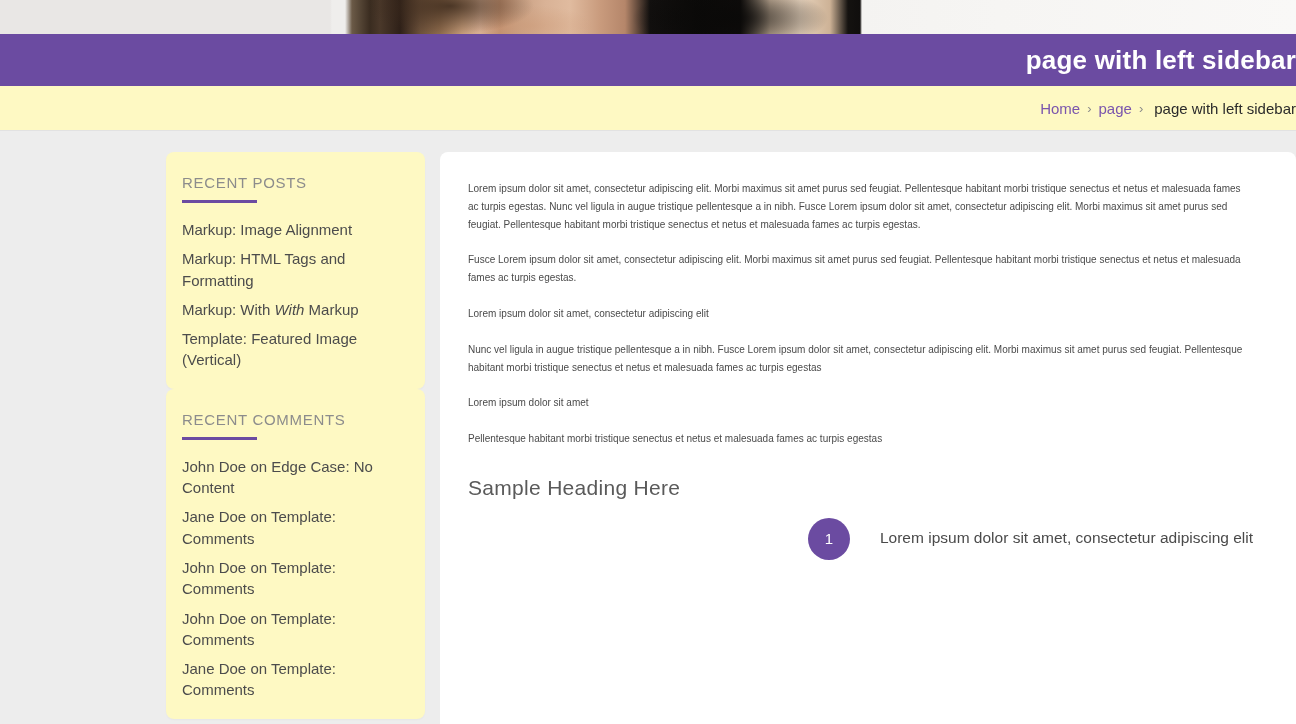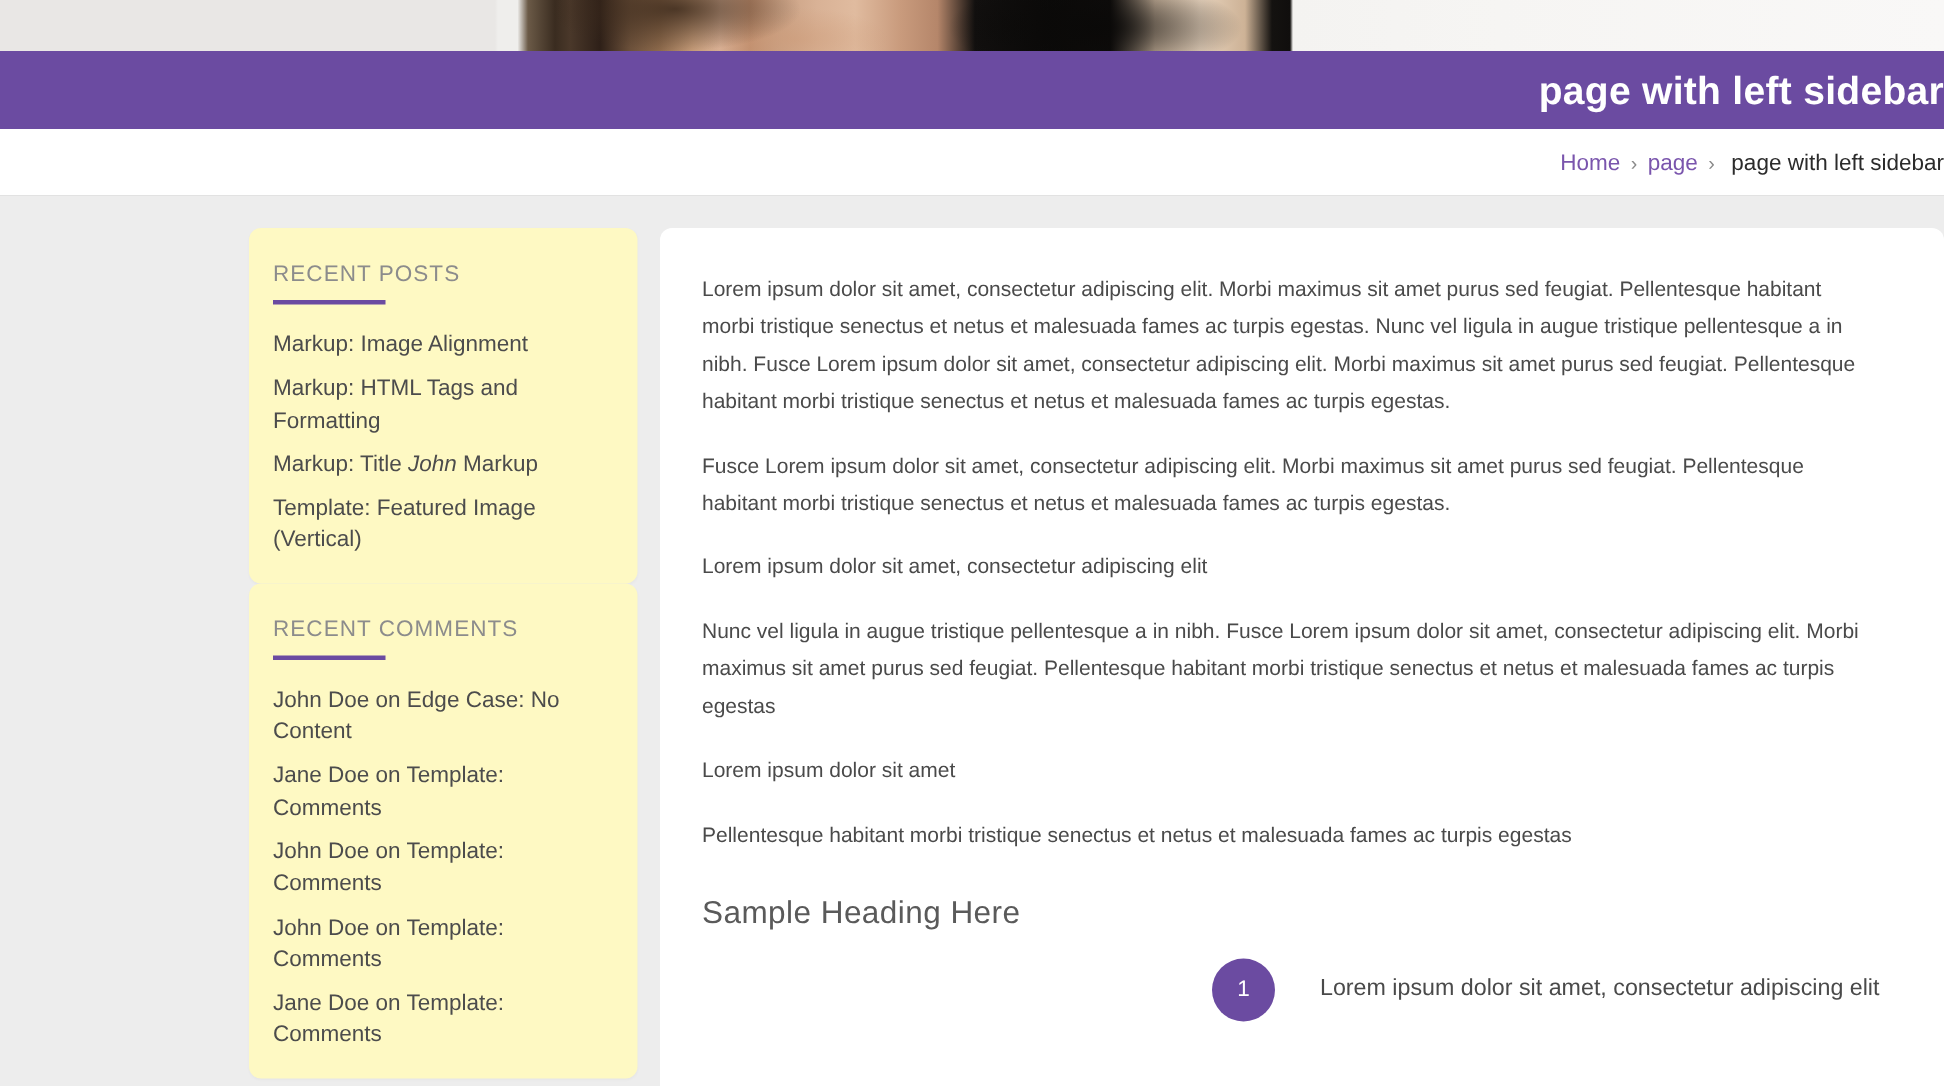--- a/index.html
+++ b/index.html
@@ -66,21 +66,21 @@
     font-size: 26px;
     font-weight: bold;
     letter-spacing: 0.2px;
     line-height: 1;
   }
 
   
   .breadcrumb-bar {
     width: 1296px;
     height: 45px;
-    background: #ffffff;
+    background: #fef9c3;
     border-bottom: 1px solid #e2e2e2;
     display: flex;
     align-items: center;
     padding-left: 64px;
   }
   .breadcrumb { font-size: 15px; color: #333333; display: flex; align-items: center; }
   .crumb-link {
     color: #7a55ad;
     text-decoration: none;
     cursor: pointer;
@@ -144,21 +144,21 @@
   .content-card {
     background: #ffffff;
     border-radius: 8px;
     margin-left: 15px;
     width: 856px;
     flex: 0 0 856px;
     padding: 28px 43px 30px 28px;
     min-height: 700px;
   }
   .content-card p {
-    font-size: 14px;
+    font-size: 10px;
     line-height: 1.78;
     color: #4a4a4a;
     margin: 0 0 18px 0;
   }
   .content-heading {
     font-size: 21px;
     font-weight: normal;
     color: #5a5a5a;
     letter-spacing: 0.3px;
     margin: 28px 0 16px 0;
@@ -218,21 +218,21 @@
       <h2 class="widget-title">RECENT POSTS</h2>
       <div class="widget-rule"></div>
       <ul class="widget-list">
         <li>
           <a class="widget-link">Markup: Image Alignment</a>
         </li>
         <li>
           <a class="widget-link">Markup: HTML Tags and Formatting</a>
         </li>
         <li>
-          <a class="widget-link"><span>Markup: Title </span><em>John</em><strong> Markup</strong></a>
+          <a class="widget-link"><span>Markup: With </span><em>With</em><strong> Markup</strong></a>
         </li>
         <li>
           <a class="widget-link">Template: Featured Image (Vertical)</a>
         </li>
       </ul>
     </section>
 
     <section class="widget">
       <h2 class="widget-title">RECENT COMMENTS</h2>
       <div class="widget-rule"></div>

